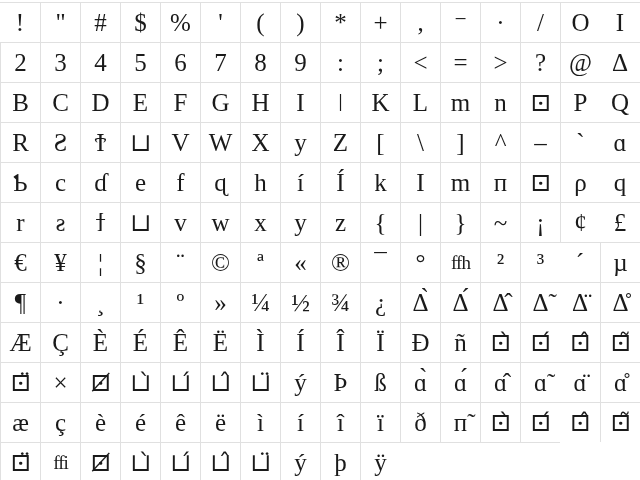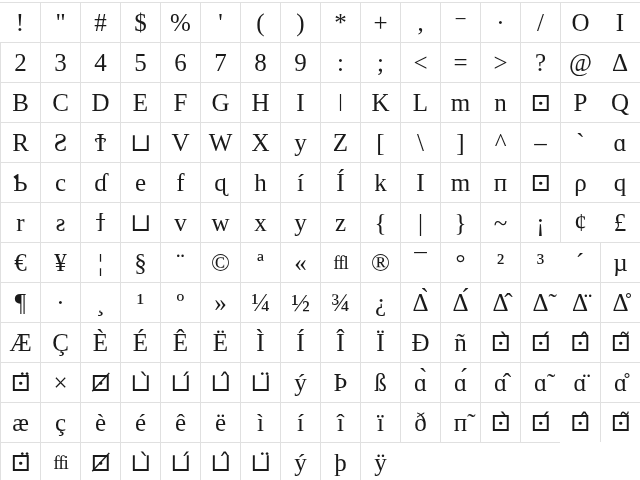--- a/index.html
+++ b/index.html
@@ -147,24 +147,24 @@
       <div class="cell bl">¢</div>
       <div class="cell">£</div>
       <div class="cell bl">€</div>
       <div class="cell bl">¥</div>
       <div class="cell bl">¦</div>
       <div class="cell bl">§</div>
       <div class="cell bl">¨</div>
       <div class="cell bl">©</div>
       <div class="cell bl">ª</div>
       <div class="cell bl">«</div>
-      <div class="cell bl lig">ffl</div>
       <div class="cell bl">®</div>
       <div class="cell bl">¯</div>
       <div class="cell bl">°</div>
+      <div class="cell bl lig">ffh</div>
       <div class="cell bl">²</div>
       <div class="cell bl">³</div>
       <div class="cell">´</div>
       <div class="cell bl">µ</div>
       <div class="cell bl">¶</div>
       <div class="cell bl">·</div>
       <div class="cell bl">¸</div>
       <div class="cell bl">¹</div>
       <div class="cell bl">º</div>
       <div class="cell bl">»</div>

